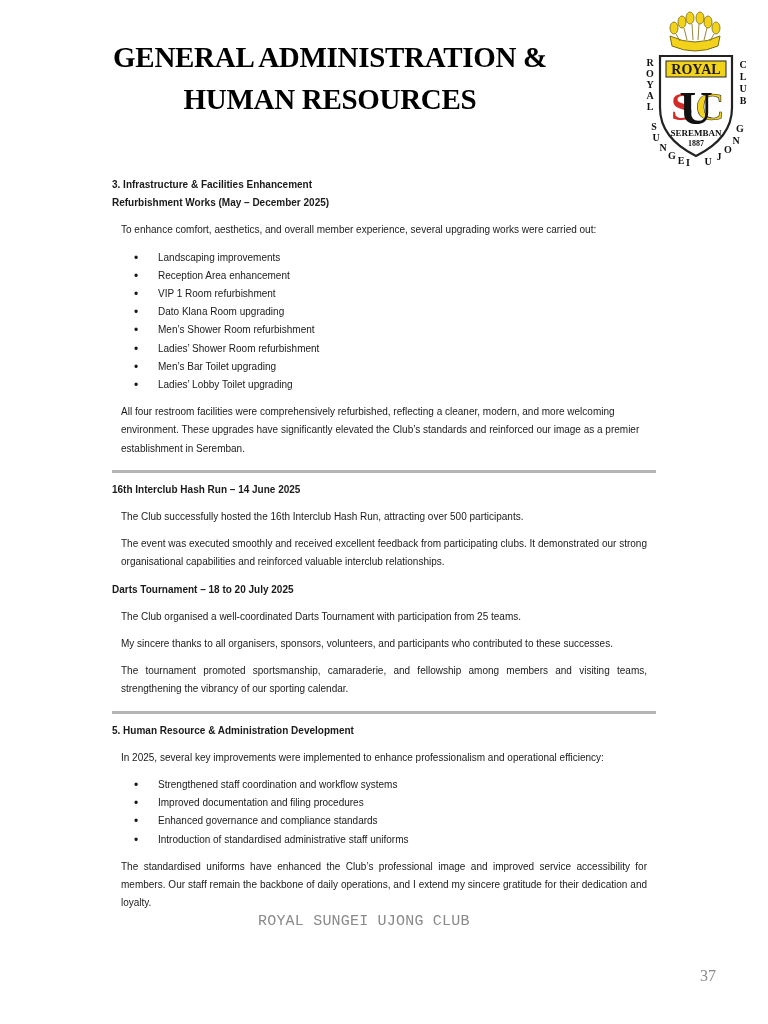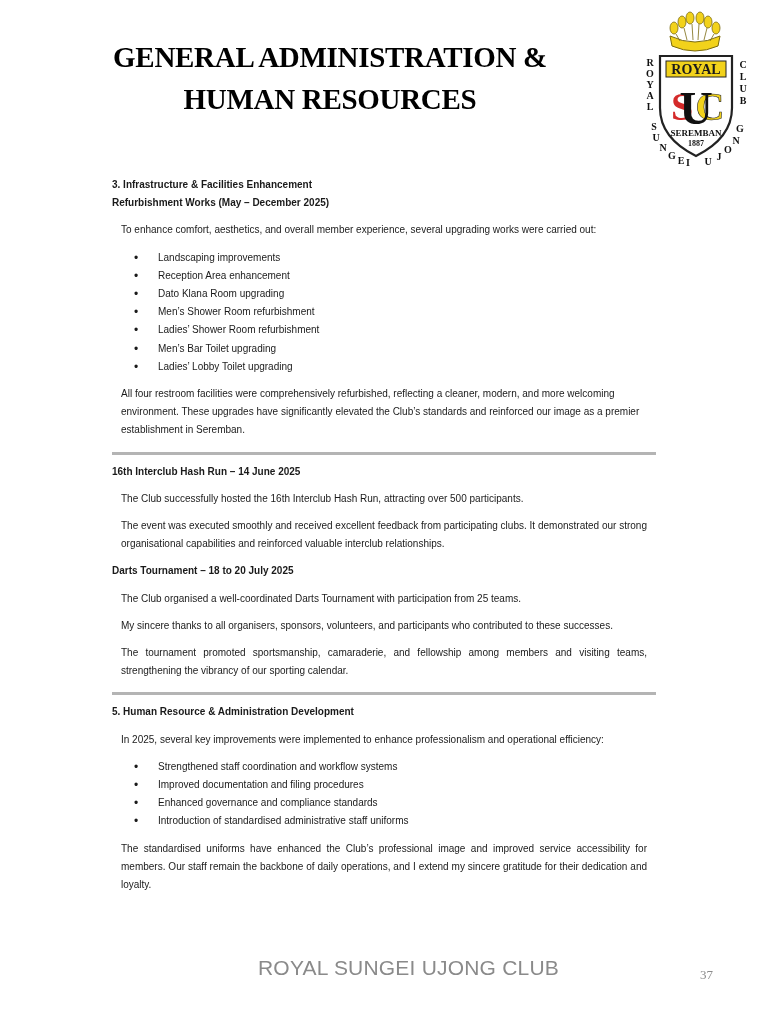--- a/index.html
+++ b/index.html
@@ -72,32 +72,32 @@
       font-size: 12px;
     }
     .divider {
       height: 3px;
       background: #b4b4b4;
       margin: 12px 0 8px 0;
     }
     .footer-text {
       position: absolute;
       left: 258px;
-      top: 956px;
-      font-family: Liberation Sans, sans-serif;
-      font-size: 21px;
+      top: 913px;
+      font-family: Liberation Mono, monospace;
+      font-size: 15px;
       color: #8a8a8a;
       letter-spacing: 0.2px;
     }
     .page-number {
       position: absolute;
       left: 700px;
       top: 967px;
       font-family: "Liberation Serif", serif;
-      font-size: 13px;
+      font-size: 16px;
       color: #8a8a8a;
     }
   </style>
 </head>
 <body>
 
 <div class="page-title">
   <div>GENERAL ADMINISTRATION &amp;</div>
   <div>HUMAN RESOURCES</div>
 </div>
@@ -168,20 +168,21 @@
 
 <div class="content">
 
   <div>
     <p class="section-heading">3. Infrastructure &amp; Facilities Enhancement</p>
     <p class="sub-heading">Refurbishment Works (May – December 2025)</p>
     <p class="para">To enhance comfort, aesthetics, and overall member experience, several upgrading works were carried out:</p>
     <ul class="bullets">
       <li>Landscaping improvements</li>
       <li>Reception Area enhancement</li>
+      <li>VIP 1 Room refurbishment</li>
       <li>Dato Klana Room upgrading</li>
       <li>Men’s Shower Room refurbishment</li>
       <li>Ladies’ Shower Room refurbishment</li>
       <li>Men’s Bar Toilet upgrading</li>
       <li>Ladies’ Lobby Toilet upgrading</li>
     </ul>
     <p class="para">All four restroom facilities were comprehensively refurbished, reflecting a cleaner, modern, and more welcoming environment. These upgrades have significantly elevated the Club’s standards and reinforced our image as a premier establishment in Seremban.</p>
   </div>
 
   <div class="divider"></div>

